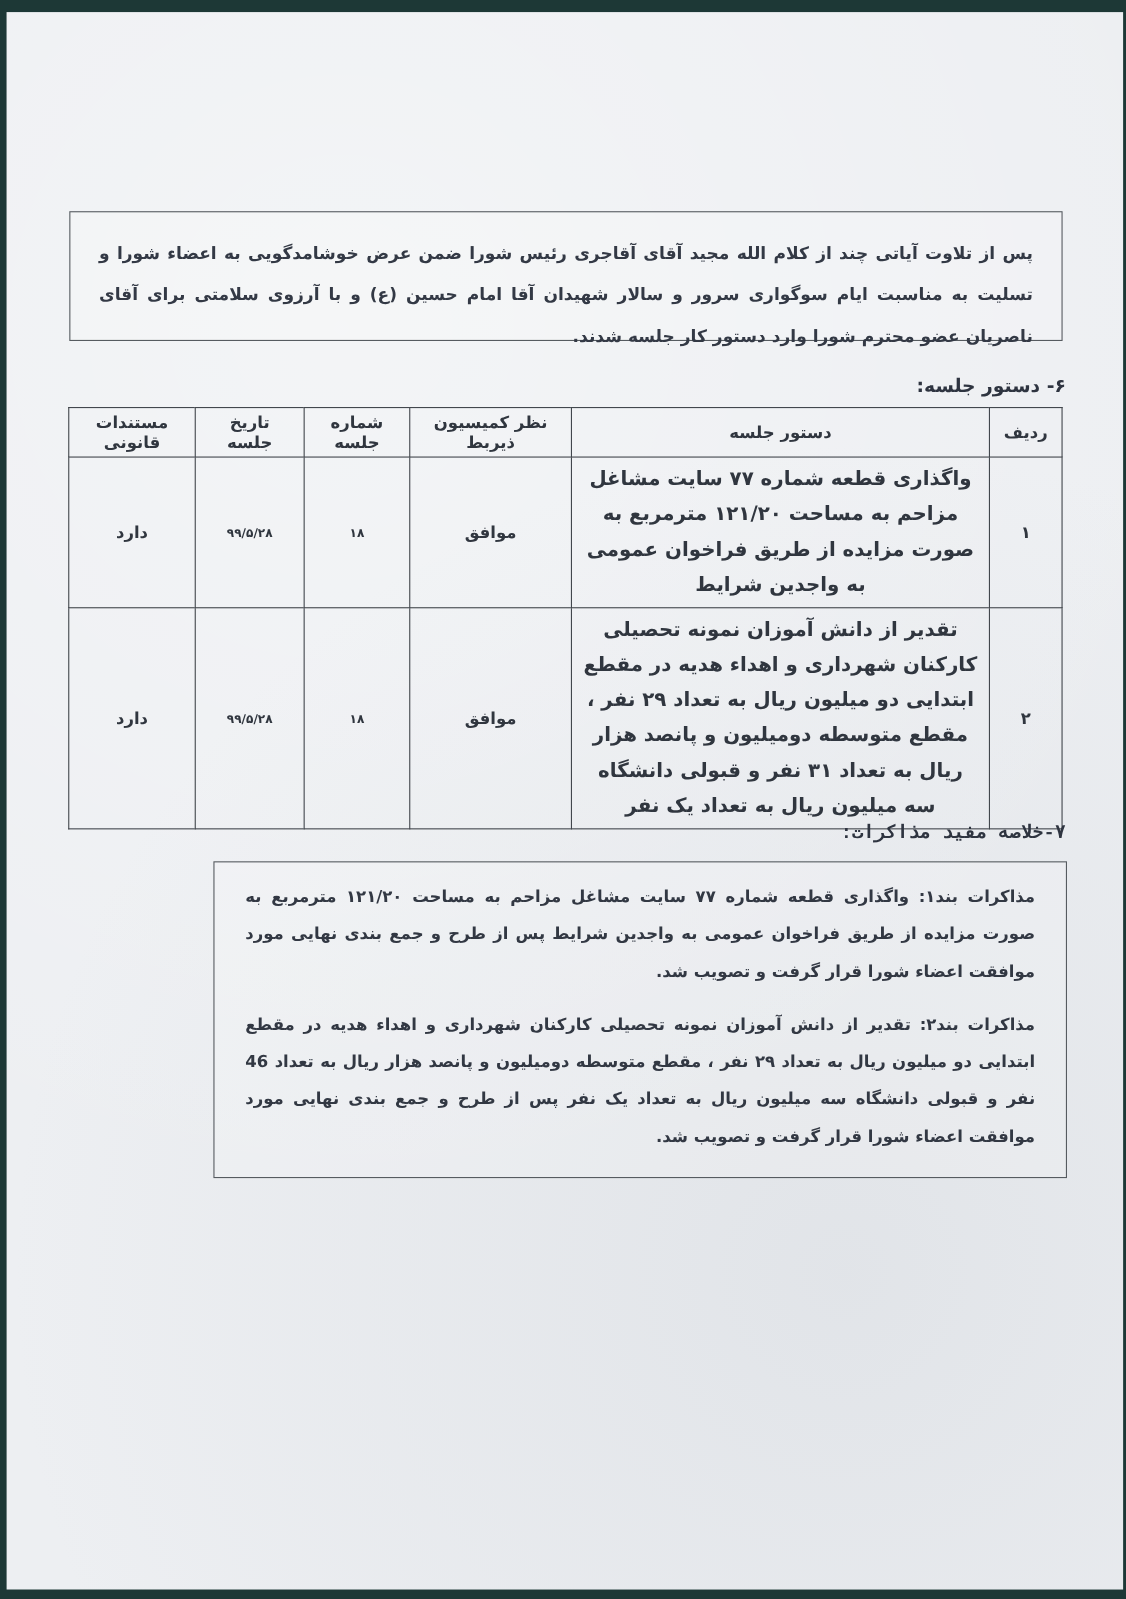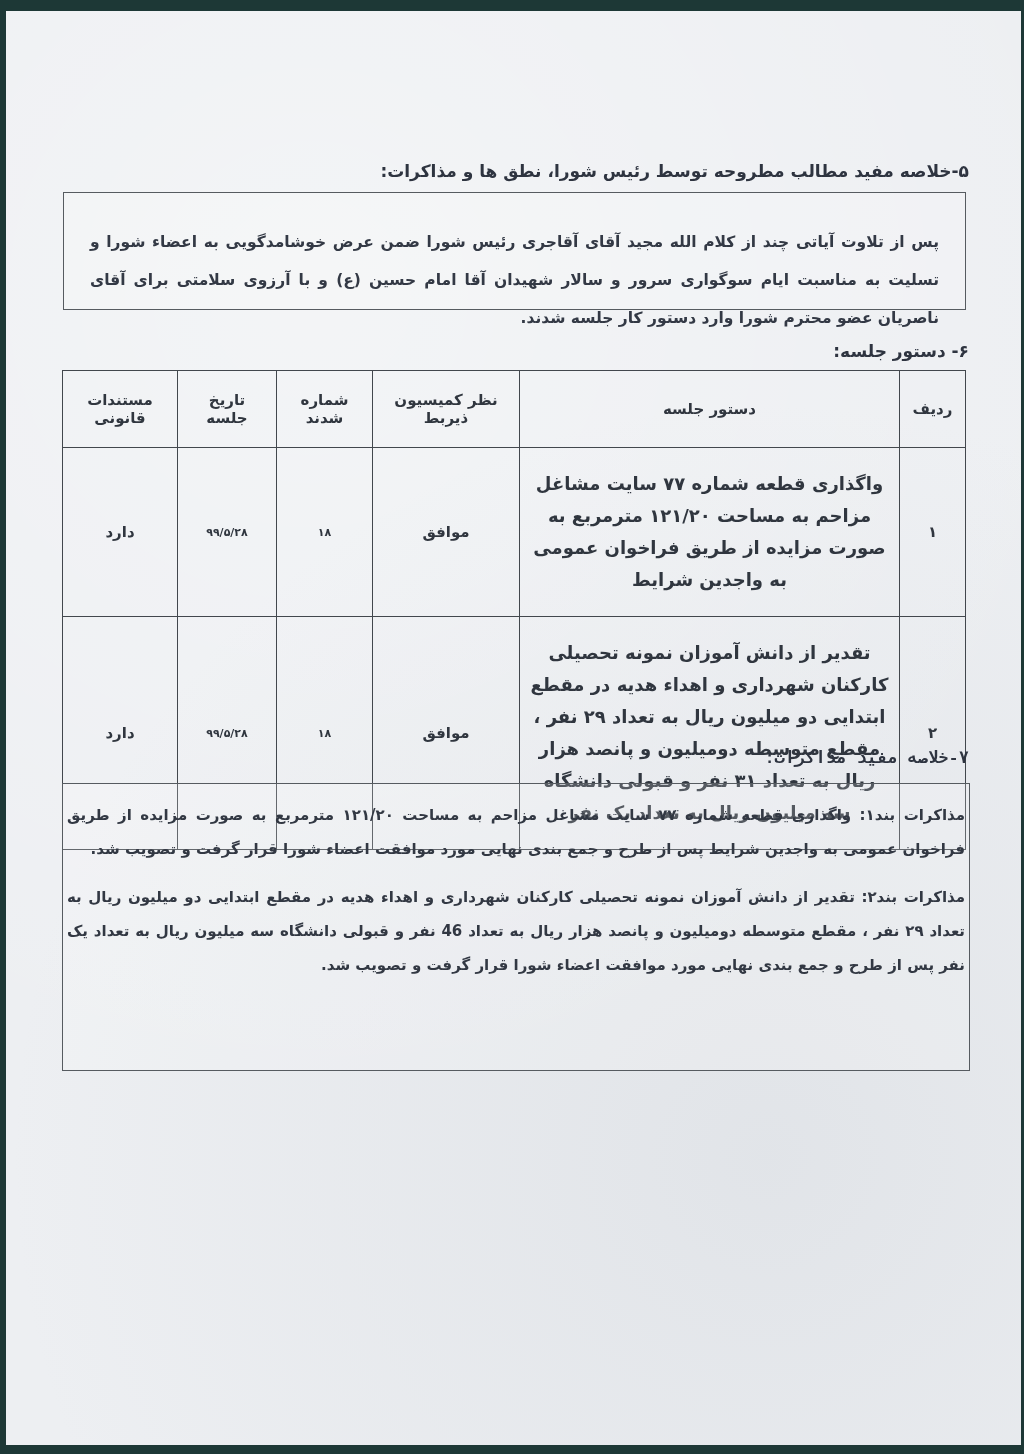--- a/index.html
+++ b/index.html
@@ -34,62 +34,61 @@
   #sec5-heading{ top:150px; }
   #sec6-heading{ top:330px; }
   #sec7-heading{ top:736px;font-family:Liberation Mono, monospace; }
   .box{
     position:absolute;
     border:1px solid #565b60;
     background:rgba(255,255,255,.18);
   }
   #box5{
     top:181px; right:55px; width:903px; height:118px;
-    padding:24px 26px; box-sizing:border-box;
+    padding:12px 26px; box-sizing:border-box;
   }
   #box5 p{
     margin:6px 0 0 0;
     font-size:15.5px; font-weight:bold; line-height:38px;
     text-align:justify; color:#333945;
   }
   #box7{
-    top:772px; right:51px; width:908px; height:288px;
-    padding:14px 4px; box-sizing:border-box;
+    top:772px; right:51px; width:776px; height:288px;
+    padding:14px 28px; box-sizing:border-box;
   }
   #box7 p{
     margin:0 0 14px 0;
     font-size:15px; font-weight:bold; line-height:34px;
     text-align:justify; color:#323843;
   }
   table.agenda{
     position:absolute; top:359px; right:55px;
     width:903px; height:340px;
     border-collapse:collapse;
     table-layout:fixed;
     font-size:15px; color:#30363f;
   }
   table.agenda th, table.agenda td{
     border:1px solid #42474d;
     text-align:center; vertical-align:middle;
-    padding:20px 8px;
+    padding:4px 8px;
     font-weight:bold;
   }
   table.agenda thead tr{ height:42px; }
   #row1{ height:113px; }
   #row2{ height:185px; }
   td.agenda-text{ line-height:32px; font-size:18px; }
   .small-num{ font-size:11px; }
 </style>
 </head>
 <body>
 
 <div id="paper">
 
 
-  <div class="sec-heading" id="sec5-heading">۵-خلاصه مفید مطالب مطروحه توسط رئیس شورا، نطق ها و مذاکرات:</div>
 
   <div class="box" id="box5">
     <p>پس از تلاوت آیاتی چند از کلام الله مجید آقای آقاجری رئیس شورا ضمن عرض خوشامدگویی به اعضاء شورا و تسلیت به مناسبت ایام سوگواری سرور و سالار شهیدان آقا امام حسین (ع) و با آرزوی سلامتی برای آقای ناصریان عضو محترم شورا وارد دستور کار جلسه شدند.</p>
   </div>
 
   <div class="sec-heading" id="sec6-heading">۶- دستور جلسه:</div>
 
   <table class="agenda">
     <colgroup>
       <col style="width:66px">
@@ -97,21 +96,21 @@
       <col style="width:147px">
       <col style="width:96px">
       <col style="width:99px">
       <col style="width:115px">
     </colgroup>
     <thead>
       <tr>
         <th>ردیف</th>
         <th>دستور جلسه</th>
         <th>نظر کمیسیون ذیربط</th>
-        <th>شماره شدند</th>
+        <th>شماره جلسه</th>
         <th>تاریخ جلسه</th>
         <th>مستندات قانونی</th>
       </tr>
     </thead>
     <tbody>
       <tr id="row1">
         <td>۱</td>
         <td class="agenda-text">واگذاری قطعه شماره ۷۷ سایت مشاغل مزاحم به مساحت ۱۲۱/۲۰ مترمربع به صورت مزایده از طریق فراخوان عمومی به واجدین شرایط</td>
         <td>موافق</td>
         <td class="small-num">۱۸</td>

